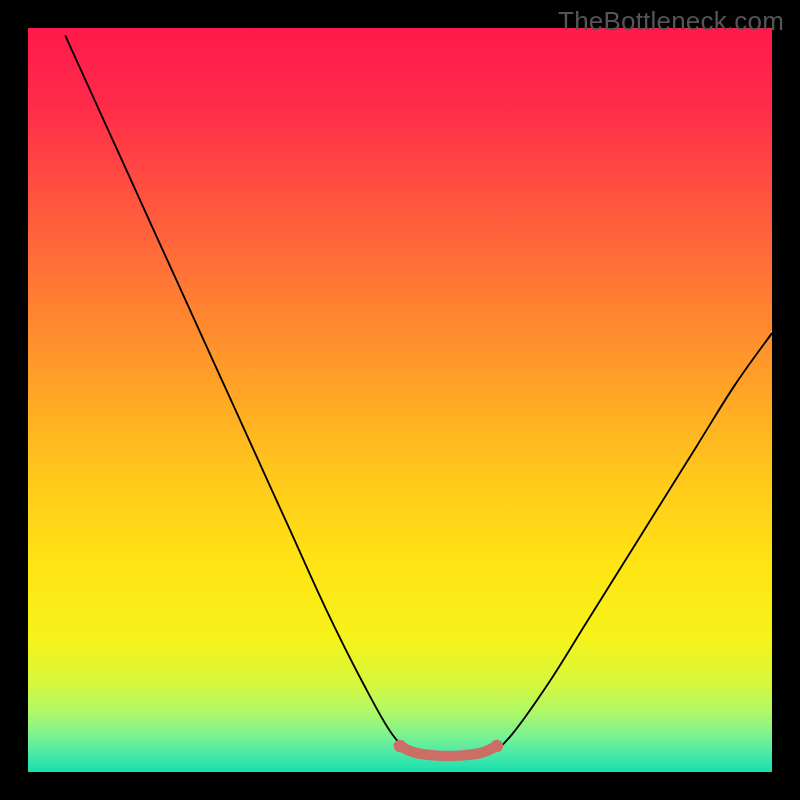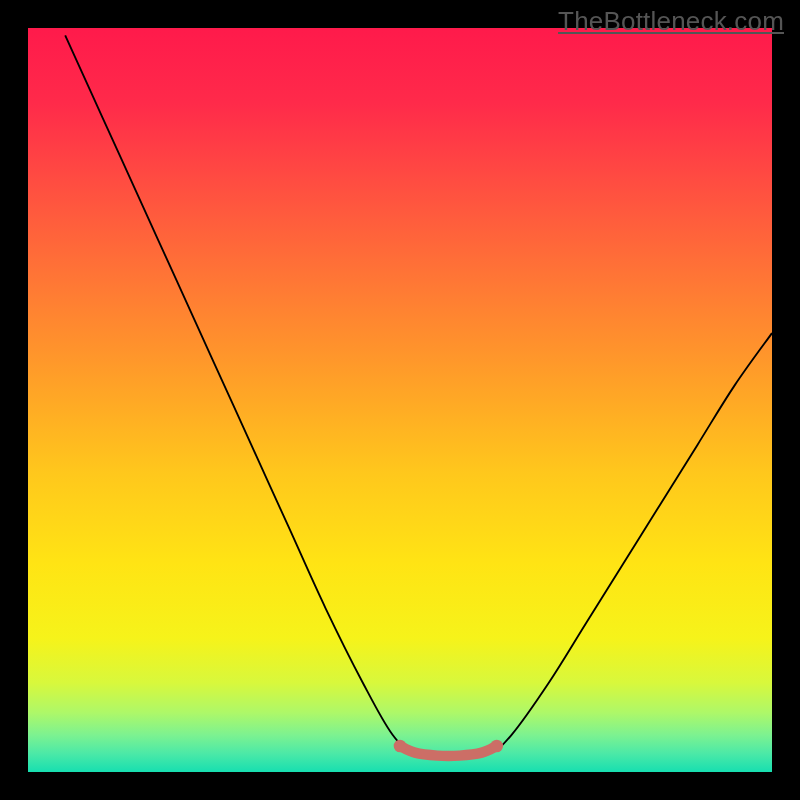--- a/index.html
+++ b/index.html
@@ -34,21 +34,20 @@
     inset: 0;
   }
   .watermark {
     position: absolute;
     top: 6px;
     right: 16px;
     color: #555;
     font-size: 26px;
     letter-spacing: 0.2px;
     font-weight: 400;
-    text-decoration: underline;
   }
 </style>
 </head>
 <body>
 
 <div class="frame">
   <div class="plot">
     <svg class="gradient" viewBox="0 0 100 100" preserveAspectRatio="none" width="100%" height="100%">
       <defs>
         <linearGradient id="bg" x1="0" y1="0" x2="0" y2="1">

